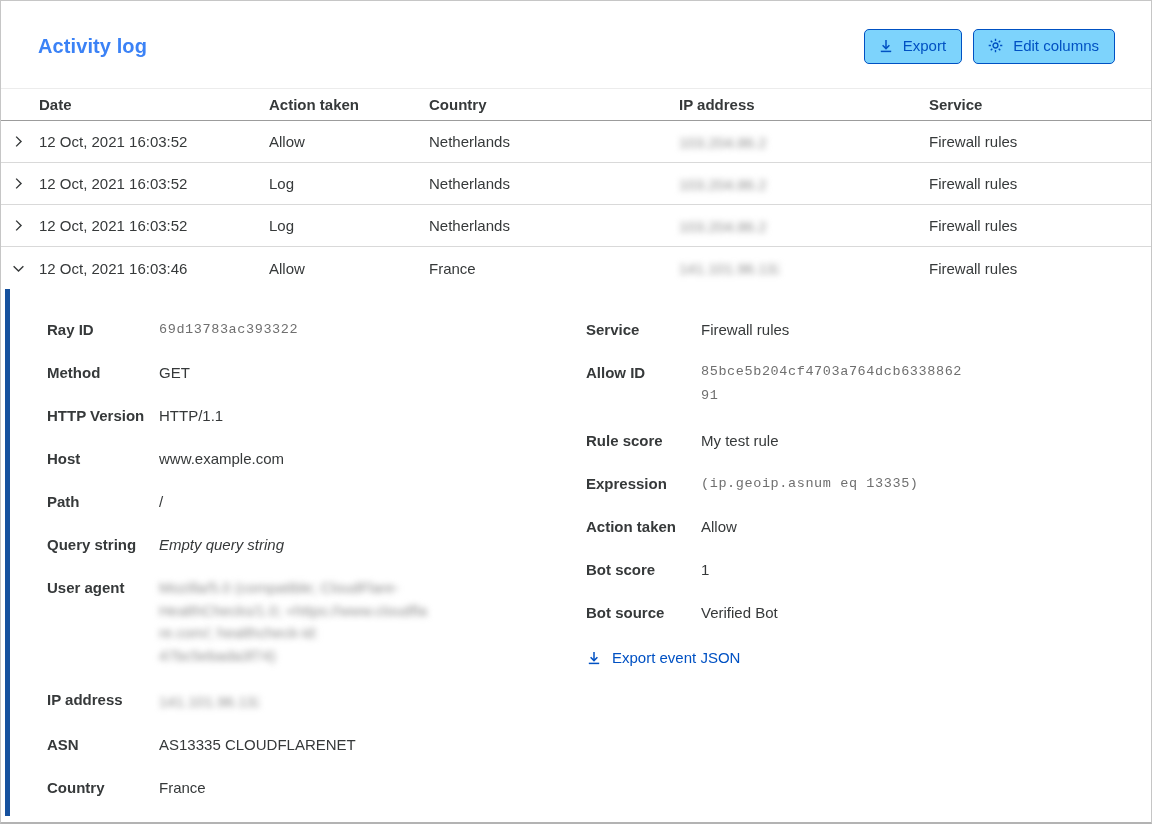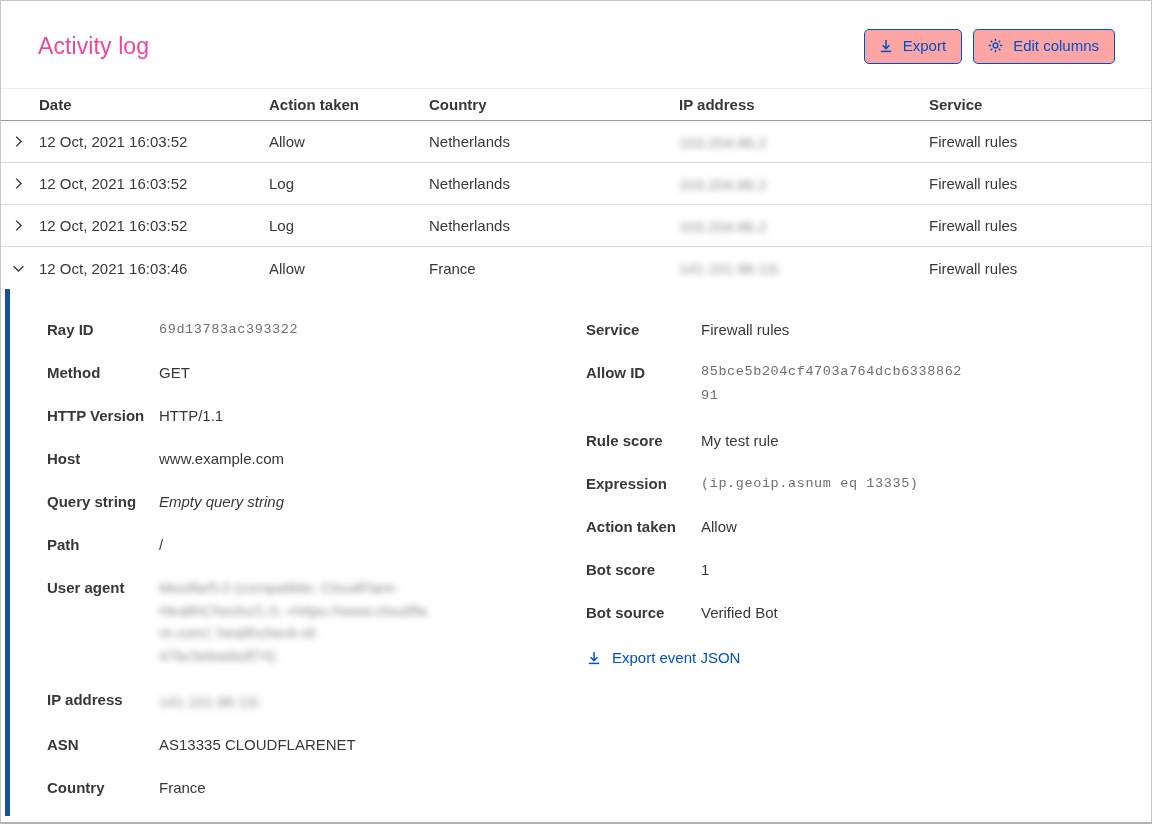--- a/index.html
+++ b/index.html
@@ -16,25 +16,25 @@
     background: #fff;
     overflow: hidden;
     position: relative;
   }
   
   .header {
     display: flex; justify-content: space-between; align-items: center;
     padding: 26px 36px 0 37px;
     height: 64px;
   }
-  .page-title { font-size: 23px; font-weight: 400; color: #ec4899; letter-spacing: .1px; }
+  .page-title { font-size: 20px; font-weight: 700; color: #3b82f6; letter-spacing: .1px; }
   .actions { display: flex; gap: 11px; }
   .btn {
     display: inline-flex; align-items: center; gap: 9px;
-    background: #fca5a5; color: #0051c3;
+    background: #7dd3fc; color: #0051c3;
     border: 1px solid #0051c3; border-radius: 5px;
     font-family: "Liberation Sans", sans-serif;
     font-size: 15px; padding: 7px 15px 8px 13px; cursor: pointer;
     height: 35px;
   }
   .btn svg { display: block; }
   
   .grid {
     display: grid;
     grid-template-columns: 38px 230px 160px 250px 250px 1fr;
@@ -204,26 +204,26 @@
         </div>
         <div class="field">
           <div class="flabel">HTTP Version</div>
           <div class="fvalue">HTTP/1.1</div>
         </div>
         <div class="field">
           <div class="flabel">Host</div>
           <div class="fvalue">www.example.com</div>
         </div>
         <div class="field">
+          <div class="flabel">Path</div>
+          <div class="fvalue">/</div>
+        </div>
+        <div class="field">
           <div class="flabel">Query string</div>
           <div class="fvalue italic">Empty query string</div>
-        </div>
-        <div class="field">
-          <div class="flabel">Path</div>
-          <div class="fvalue">/</div>
         </div>
         <div class="field">
           <div class="flabel">User agent</div>
           <div class="fvalue">
             <span class="blur-line w1">Mozilla/5.0 (compatible; CloudFlare-</span>
             <span class="blur-line w2">HealthChecks/1.0; +https://www.cloudfla</span>
             <span class="blur-line w3">re.com/; healthcheck-id:</span>
             <span class="blur-line w4">47bc5ebada3f74)</span>
           </div>
         </div>

